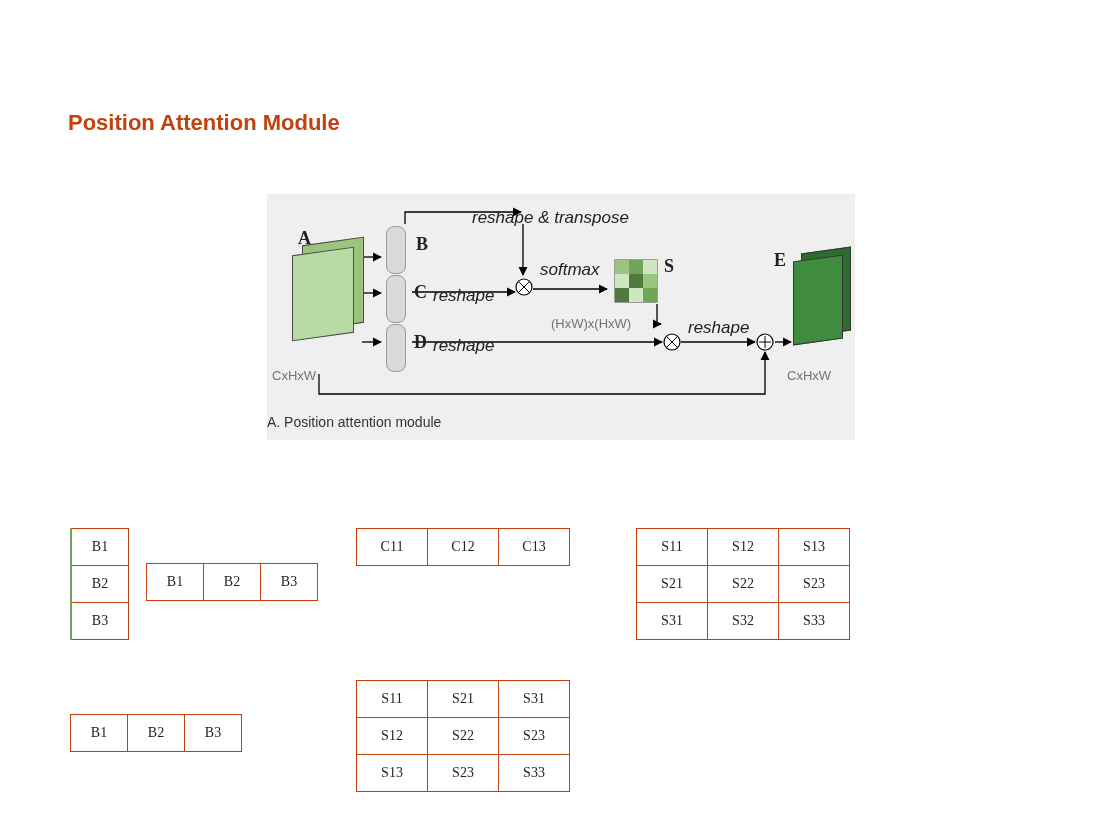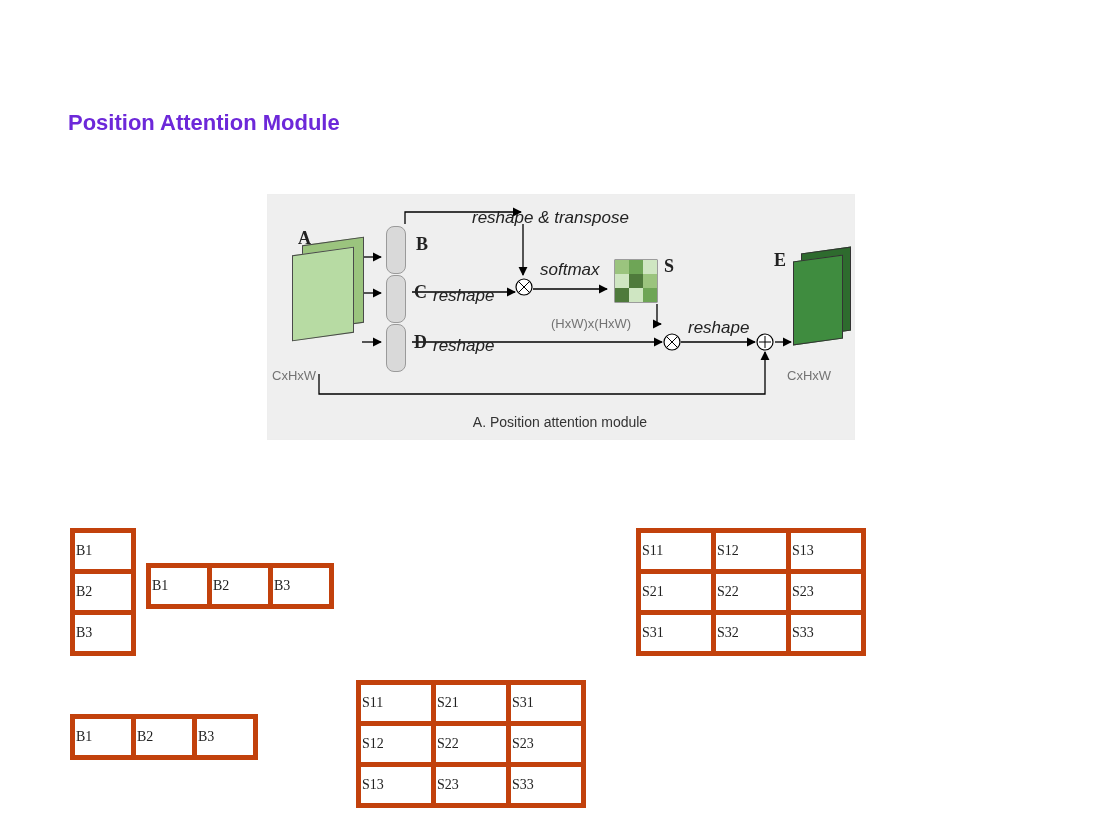--- a/index.html
+++ b/index.html
@@ -1,37 +1,37 @@
 <!DOCTYPE html>
 <html><head>
 <meta charset="utf-8">
 <style>
   html,body{margin:0;padding:0;background:#fff;font-family:"Segoe UI",Arial,sans-serif;color:#222;width:1120px;height:840px;overflow:hidden}
   .page{position:relative;width:1120px;height:840px}
   .el{position:absolute}
-  h1.title{font-size:22px;font-weight:700;margin:0;color:#6d28d9}
+  h1.title{font-size:22px;font-weight:700;margin:0;color:#c2410c}
 
   .panel{background:#efefef;border:1px solid #eee}
-  .caption{font-size:14px;color:#333;text-align:center}
+  .caption{font-size:14px;color:#333;text-align:left}
 
   .tensorA{position:absolute;width:70px;height:90px}
   .tensorA .back{position:absolute;left:10px;top:-10px;width:60px;height:84px;background:#9bc47e;border:1px solid #4a4a4a;transform:skewY(-8deg)}
   .tensorA .front{position:absolute;left:0;top:0;width:60px;height:84px;background:#b7dba3;border:1px solid #4a4a4a;transform:skewY(-8deg)}
   .tensorE{position:absolute;width:60px;height:90px}
   .tensorE .back{position:absolute;left:8px;top:-8px;width:48px;height:82px;background:#2e6b2e;border:1px solid #333;transform:skewY(-8deg)}
   .tensorE .front{position:absolute;left:0;top:0;width:48px;height:82px;background:#3f8c3f;border:1px solid #333;transform:skewY(-8deg)}
 
   .slab{position:absolute;width:18px;height:46px;background:#d9d9d9;border:1px solid #9a9a9a;border-radius:8px}
 
   .bold-serif{font-family:"Times New Roman",serif;font-weight:700;font-size:18px}
   .dim{font-size:13px;color:#737373}
   .italic{font-style:italic;font-size:17px}
 
   table.m{border-collapse:collapse}
-  table.m td{border:5px solid #c2410c;background:#fff;font-family:"Times New Roman",serif;font-size:14px;width:68px;height:34px}
+  table.m td{border:1px solid #c2410c;background:#fff;font-family:"Times New Roman",serif;font-size:14px;text-align:center;width:68px;height:34px}
   table.v td{width:54px}
 </style>
 </head>
 <body>
 <div class="page">
 
 <h1 class="title el" style="left:68px;top:110px">Position Attention Module</h1>
 
 <div class="panel el" style="left:267px;top:194px;width:586px;height:244px"></div>
 <div class="caption el" style="left:267px;top:414px;width:586px">A. Position attention module</div>
@@ -143,20 +143,25 @@
   <tr>
     <td>B1</td>
     <td>B2</td>
     <td>B3</td>
   </tr>
 </tbody>
     </table>
 
 <table class="m el" style="left:356px;top:528px">
       <tbody>
+  <tr>
+          <td>C11</td>
+          <td>C12</td>
+          <td>C13</td>
+        </tr>
 </tbody>
     </table>
 
 <table class="m el" style="left:636px;top:528px">
       <tbody>
   <tr>
           <td>S11</td>
           <td>S12</td>
           <td>S13</td>
         </tr>

